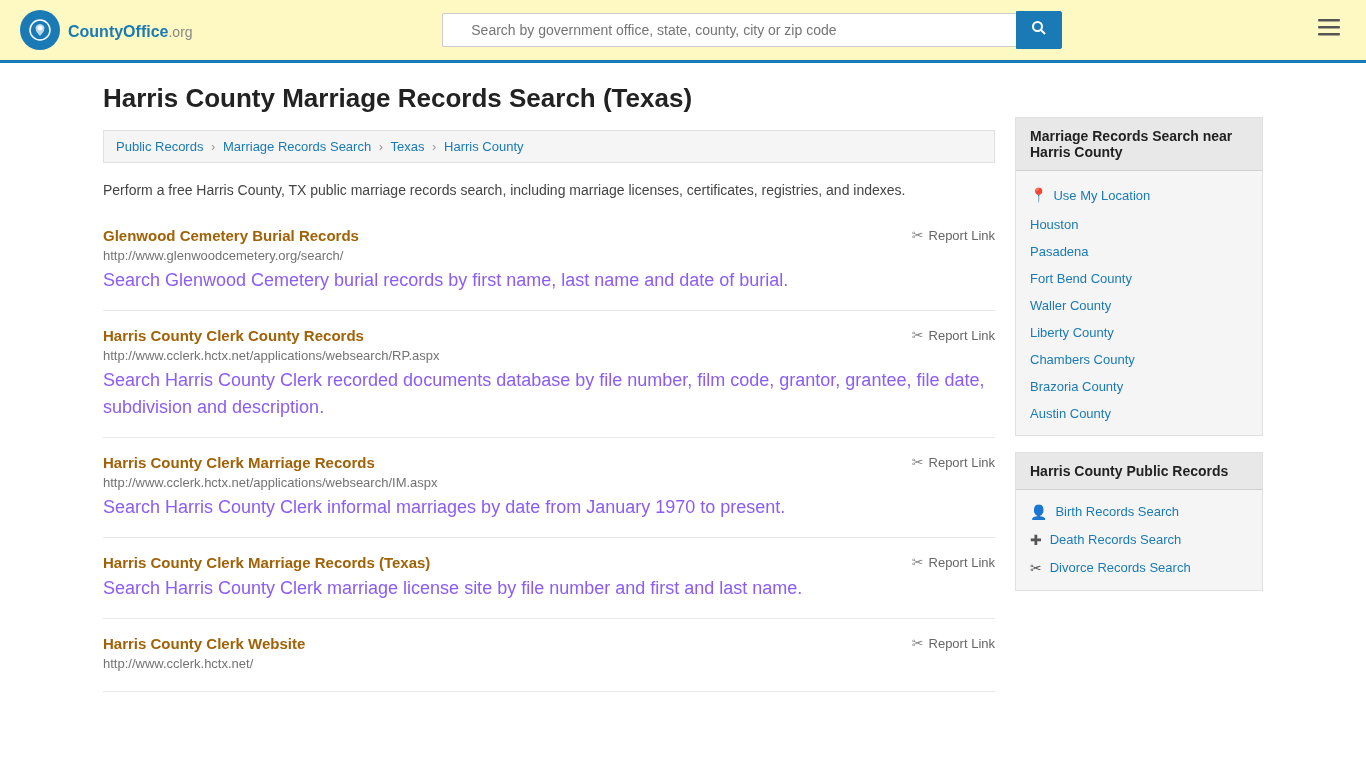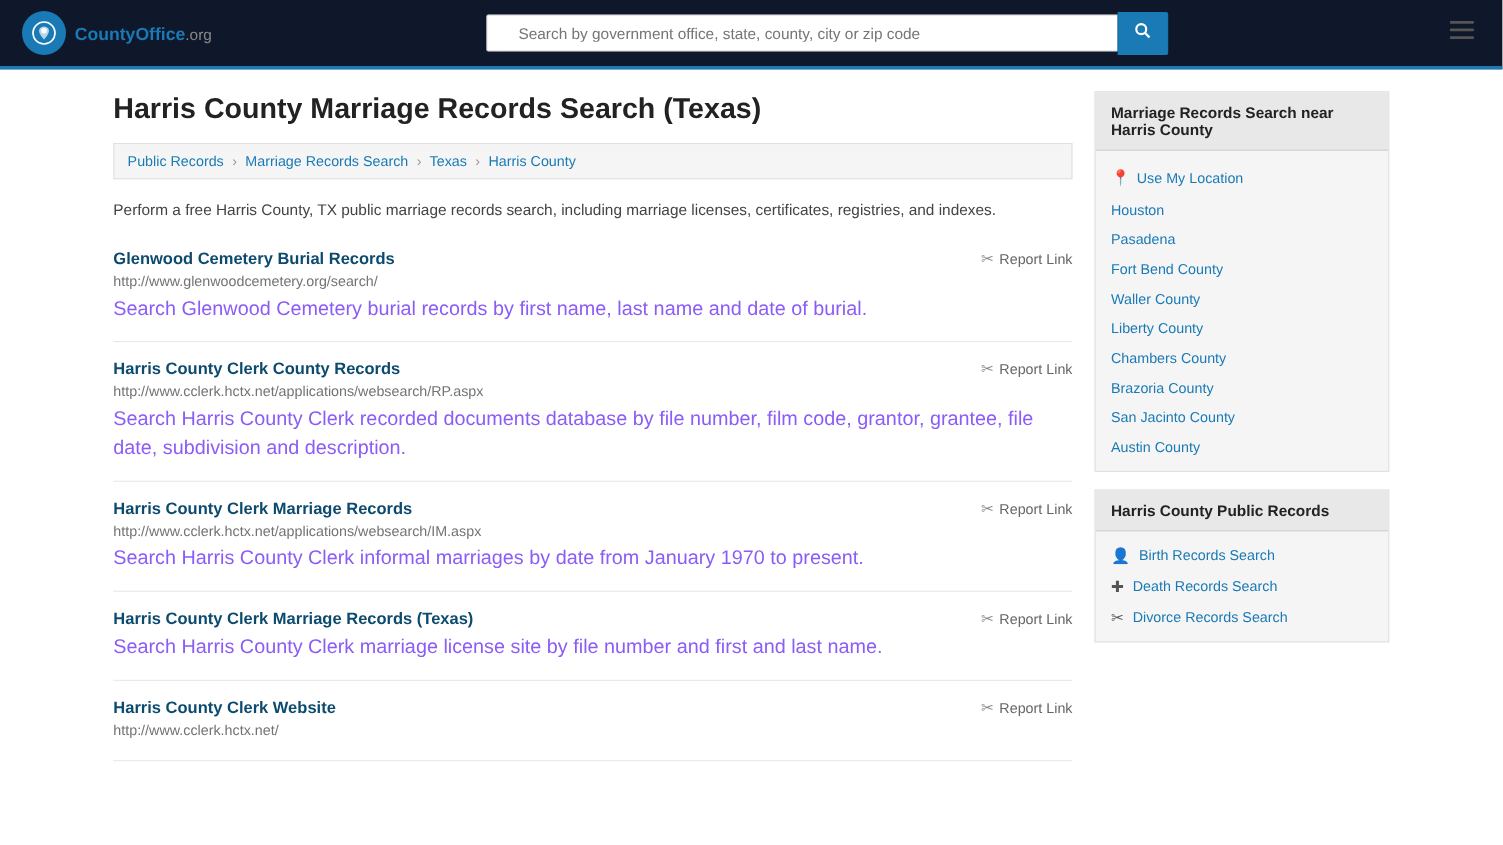--- a/index.html
+++ b/index.html
@@ -1,20 +1,20 @@
 <!DOCTYPE html>
 <html><head>
   <meta charset="utf-8">
   <style>
     * { box-sizing: border-box; margin: 0; padding: 0; }
     body { font-family: Arial, sans-serif; font-size: 14px; color: #333; background: #fff; }
 
     
     .header {
-      background: #0f172a;
+      background: #fef9c3;
       border-bottom: 3px solid #1a7ab5;
       padding: 10px 20px;
       display: flex;
       align-items: center;
       justify-content: space-between;
     }
     .logo-area {
       display: flex;
       align-items: center;
       gap: 8px;
@@ -79,22 +79,23 @@
       max-width: 1200px;
       margin: 0 auto;
       padding: 20px;
       display: flex;
       gap: 20px;
     }
     .main-content {
       flex: 1;
     }
     .sidebar {
-      width: 268px;
+      width: 248px;
       flex-shrink: 0;
+      margin-top: 34px;
     }
 
     
     .page-title {
       font-size: 26px;
       font-weight: bold;
       color: #222;
       margin-bottom: 16px;
     }
 
@@ -132,21 +133,21 @@
     }
     .record-header {
       display: flex;
       justify-content: space-between;
       align-items: flex-start;
       margin-bottom: 4px;
     }
     .record-title {
       font-size: 15px;
       font-weight: bold;
-      color: #0c4a6e;
+      color: #a16207;
       text-decoration: none;
     }
     .report-link {
       display: flex;
       align-items: center;
       gap: 5px;
       color: #666;
       font-size: 13px;
       cursor: pointer;
       white-space: nowrap;
@@ -352,23 +353,20 @@
         <div class="sidebar-item">
           <a href="#">Liberty County</a>
         </div>
         <div class="sidebar-item">
           <a href="#">Chambers County</a>
         </div>
         <div class="sidebar-item">
           <a href="#">Brazoria County</a>
         </div>
         <div class="sidebar-item">
-          <a href="#">San Jacinto County</a>
-        </div>
-        <div class="sidebar-item">
           <a href="#">Austin County</a>
         </div>
       </div>
     </div>
 
     <div class="sidebar-section">
       <div class="sidebar-section-title">Harris County Public Records</div>
       <div class="sidebar-section-content">
         <div class="sidebar-item">
           <span style="color:#555;">👤</span>

